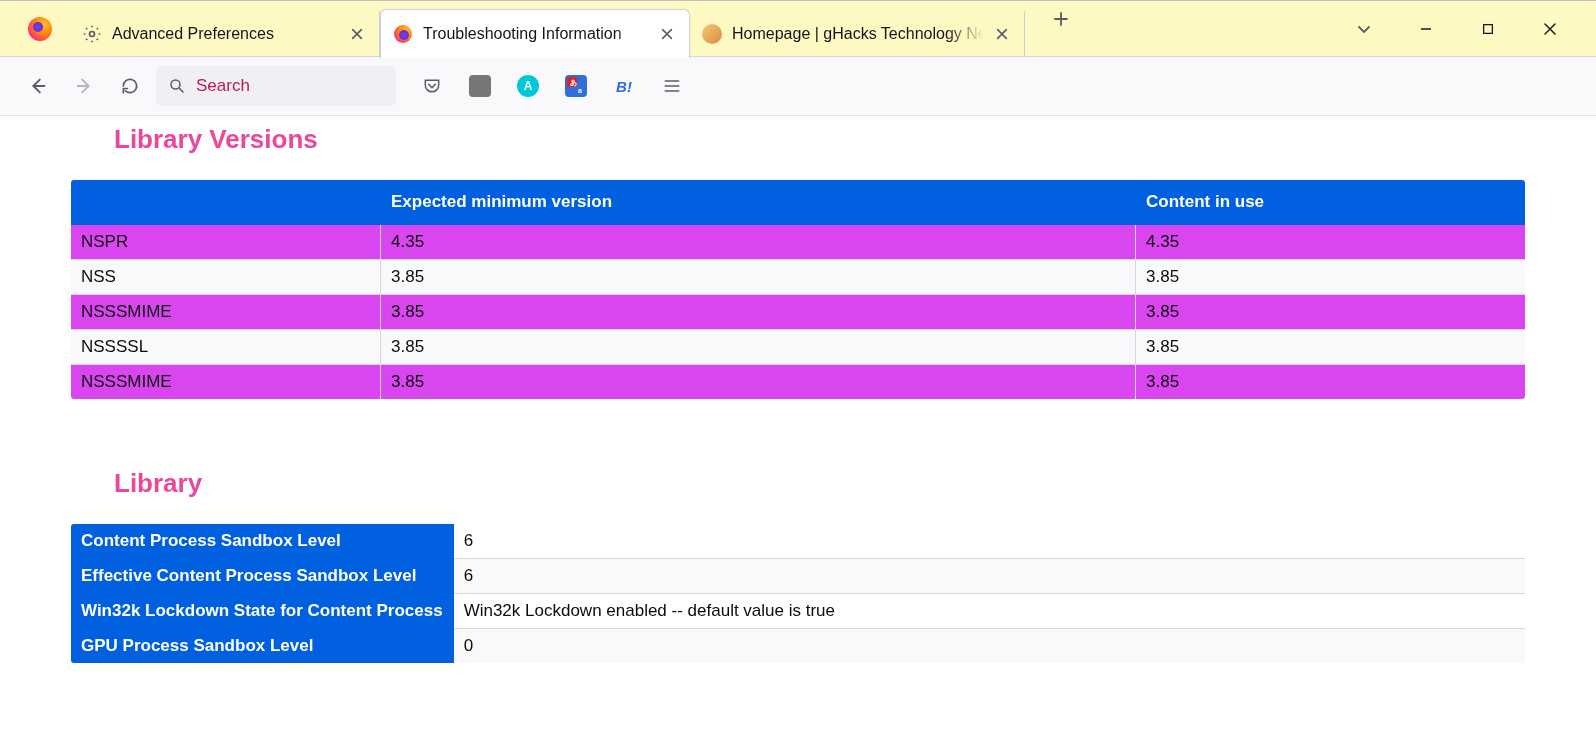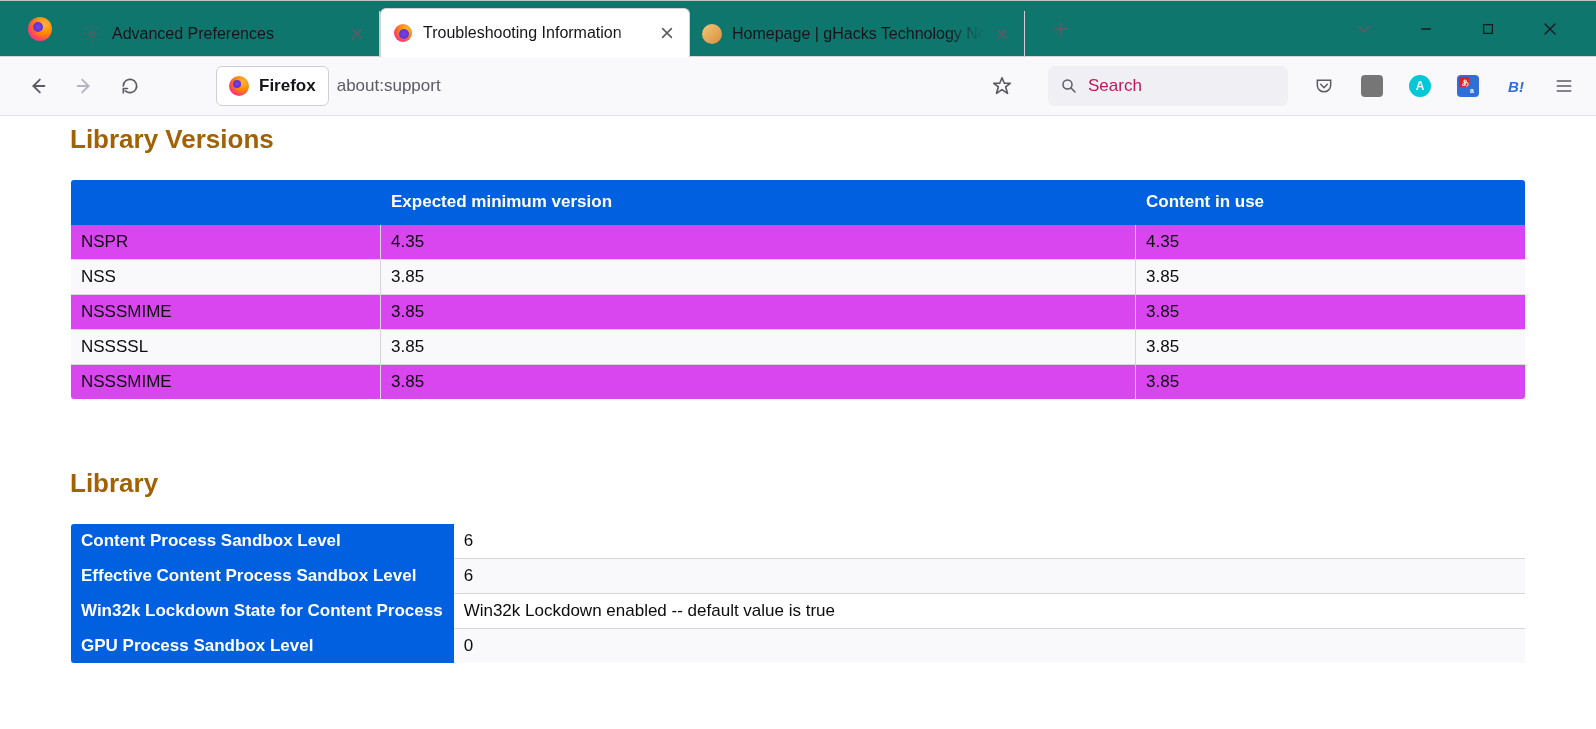--- a/index.html
+++ b/index.html
@@ -10,23 +10,22 @@
     body {
       font-family: "Segoe UI", Arial, sans-serif;
       background: #fff;
       width: 1596px;
       height: 729px;
       overflow: hidden;
     }
     
     .tab-bar {
       display: flex;
-      align-items: center;
       height: 57px;
-      background: #0f766e;
+      background: #fef9c3;
       border-top: 1px solid #c2c2c2;
       border-bottom: 1px solid #d7d7db;
     }
     .tab-home-icon {
       width: 60px;
       display: flex;
       justify-content: center;
       align-items: center;
       margin-left: 10px;
     }
@@ -228,22 +227,23 @@
     .menu-btn svg { stroke: #5b5b66; }
     
     .content {
       padding: 0 70px;
       overflow-y: auto;
       height: 613px;
     }
     h2 {
       font-size: 26px;
       font-weight: 700;
-      color: #a16207;
+      color: #ec4899;
       margin-bottom: 24px;
+      margin-left: 44px;
     }
     h2.first { margin-top: 8px; }
     h2.second { margin-top: 68px; }
     table {
       width: 100%;
       border-collapse: collapse;
       border: 1px solid #cfcfd8;
       border-radius: 4px;
       overflow: hidden;
       font-size: 17px;
@@ -372,32 +372,20 @@
         <path d="M17 12H5" stroke="#b5b5bd" stroke-width="2" stroke-linecap="round"></path>
       </svg>
   </div>
   <div class="nav-btn">
     <svg viewBox="0 0 24 24" width="20" height="20">
         <path d="M4 12a8 8 0 1 1 2.34 5.66" fill="none" stroke="#5b5b66" stroke-width="2" stroke-linecap="round"></path>
         <path d="M4 20v-5h5" fill="none" stroke="#5b5b66" stroke-width="2" stroke-linecap="round" stroke-linejoin="round"></path>
       </svg>
   </div>
 
-  <div class="url-bar-wrap">
-    <div class="url-pill">
-      <span class="firefox-icon"></span>
-      <span class="url-label">Firefox</span>
-    </div>
-    <span class="url-path">about:support</span>
-    <div class="star-btn">
-      <svg viewBox="0 0 24 24" width="22" height="22">
-          <path d="M12 3l2.5 6h6.5l-5 4 2 7-6-4-6 4 2-7-5-4h6.5z" fill="none" stroke="#5b5b66" stroke-width="1.8" stroke-linejoin="round"></path>
-        </svg>
-    </div>
-  </div>
 
   <div class="search-box">
     <svg viewBox="0 0 24 24" width="18" height="18">
         <circle cx="10" cy="10" r="6" fill="none" stroke="#5b5b66" stroke-width="2"></circle>
         <path d="M15 15l5 5" stroke="#5b5b66" stroke-width="2" stroke-linecap="round"></path>
       </svg>
     <span>Search</span>
   </div>
 
   <div class="toolbar-icons">

